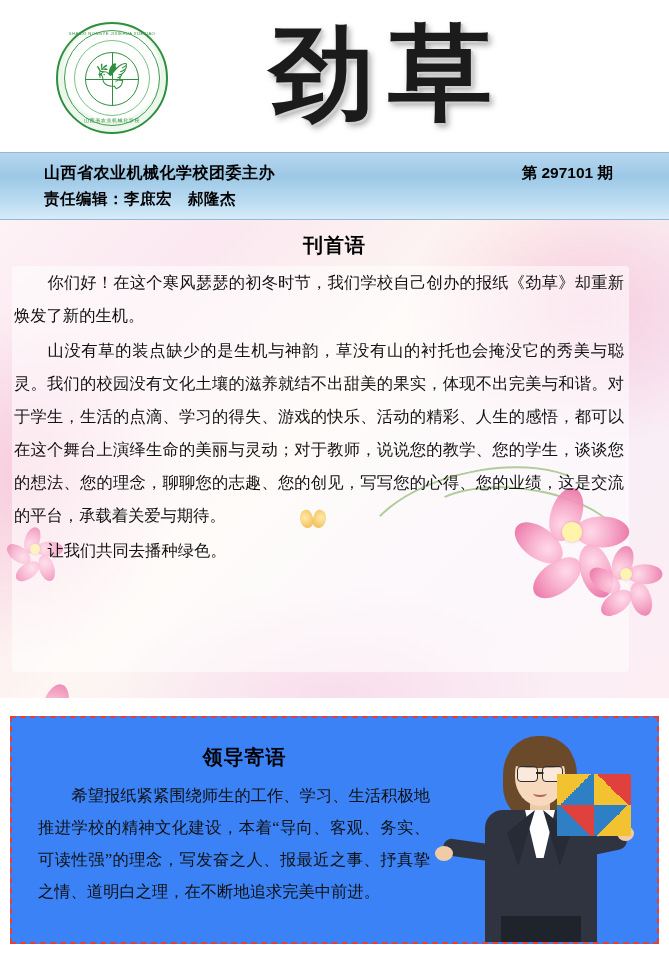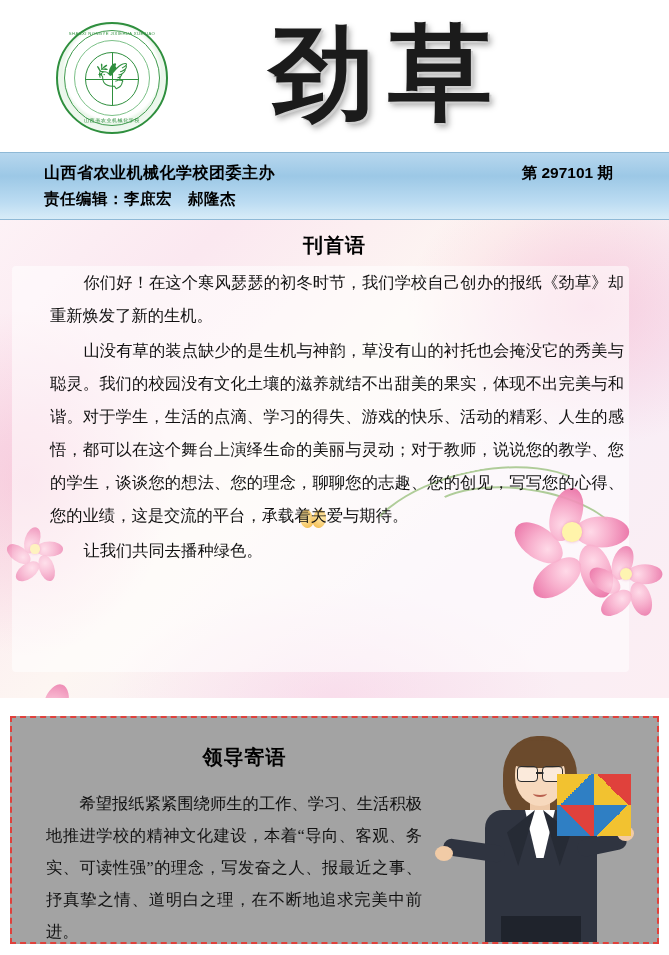--- a/index.html
+++ b/index.html
@@ -219,21 +219,20 @@
     font-size: 16.3px;
     line-height: 33px;
     color: #111111;
     text-align: justify;
   }
   .fw-body p {
     margin: 0 0 2px 0;
   }
   .fw-body p.indent {
     text-indent: 2.05em;
-    margin-left: 36px;
   }
 
   
   .flower {
     position: absolute;
     pointer-events: none;
   }
   .petal-cluster {
     position: relative;
     width: 100%;
@@ -304,21 +303,21 @@
   .bf-wing.right { right: 0; transform: rotate(18deg) scaleX(-1); }
 
   
   .leaderbox {
     position: absolute;
     left: 10px;
     top: 716px;
     width: 649px;
     height: 228px;
     border: 2px dashed #e0413c;
-    background: #a3a3a3;
+    background: #3b82f6;
     box-sizing: border-box;
   }
   .lb-title {
     position: absolute;
     left: 0;
     right: 0;
     top: 26px;
     text-align: center;
     font-size: 20px;
     font-weight: bold;
@@ -332,21 +331,21 @@
     position: absolute;
     left: 26px;
     top: 62px;
     width: 392px;
     font-size: 16.3px;
     line-height: 32px;
     color: #111111;
     text-align: justify;
   }
   .lb-body p {
-    margin: 8px;
+    margin: 0;
     text-indent: 2.05em;
   }
 
   
   .illus {
     position: absolute;
     right: 14px;
     bottom: 0;
     width: 214px;
     height: 212px;

